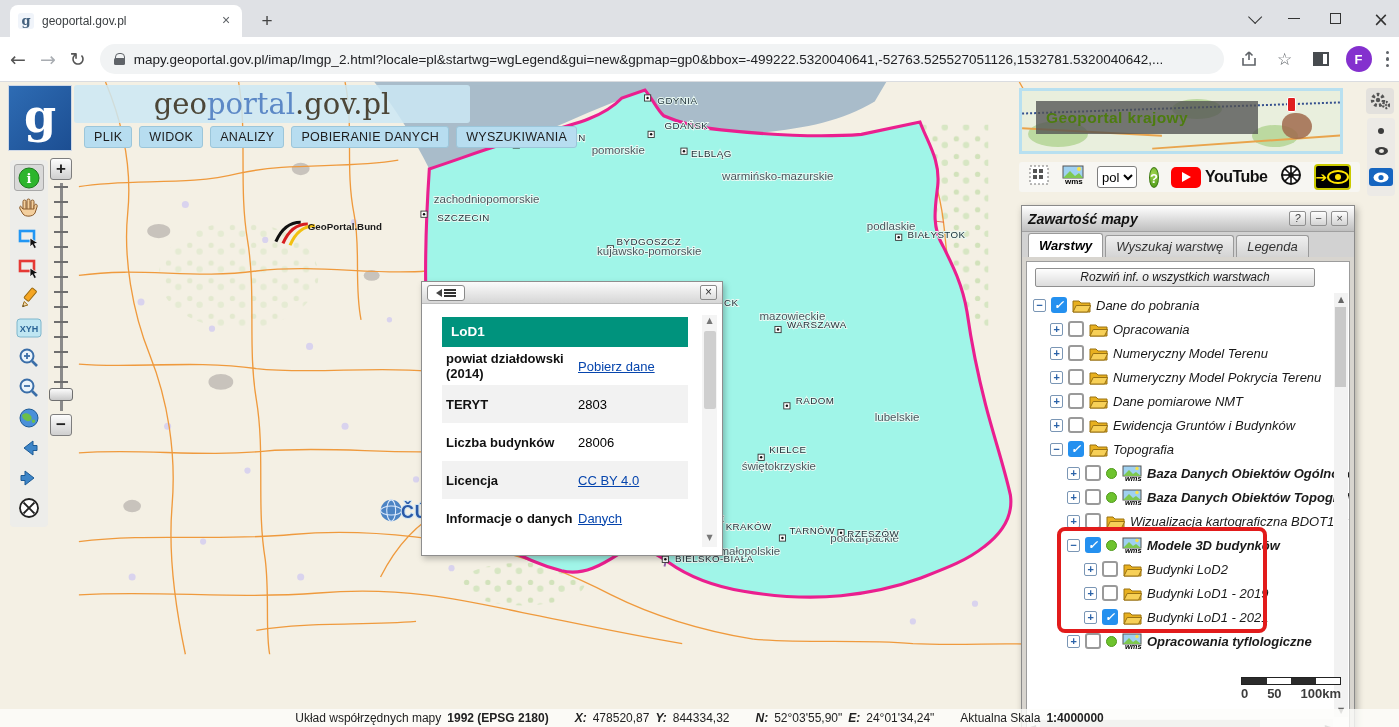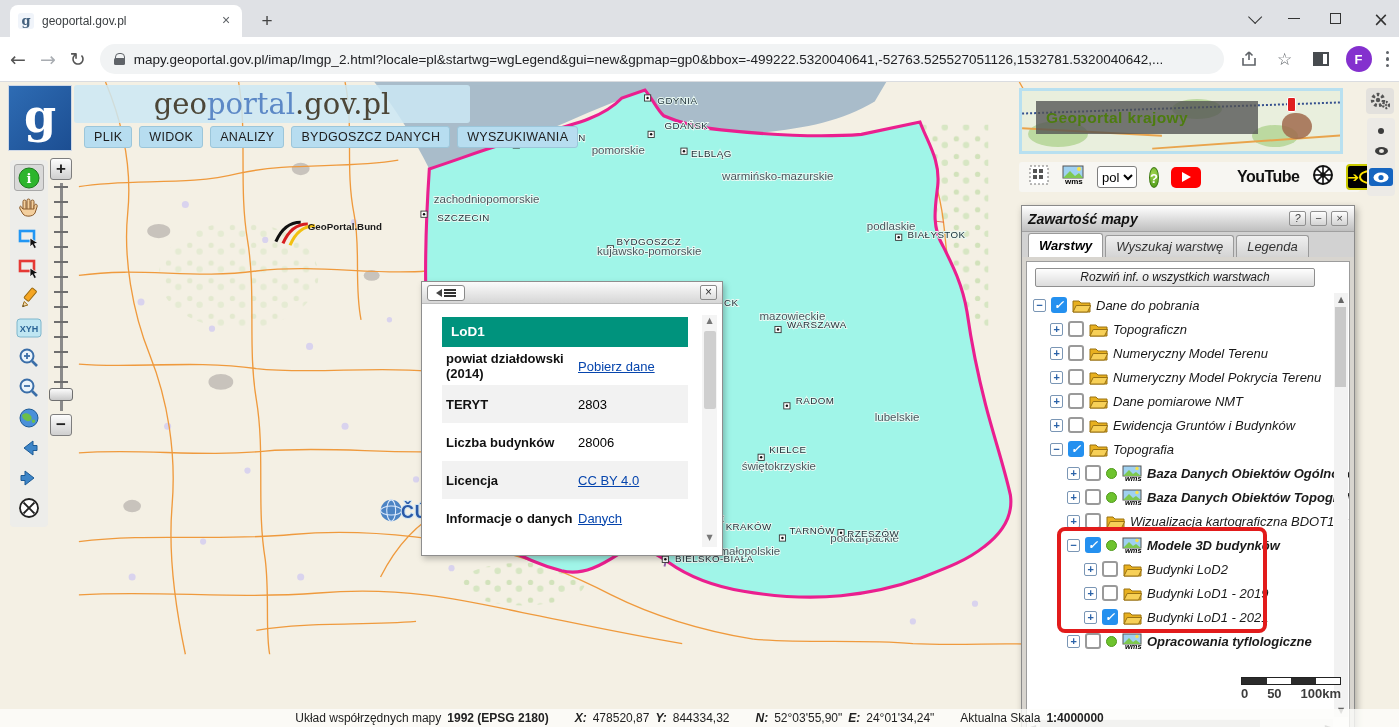--- a/index.html
+++ b/index.html
@@ -83,21 +83,21 @@
   .ov-road { position:absolute; background:#e9a44c; height:2px; }
   .ov-city { position:absolute; right:28px; top:22px; width:30px; height:26px; background:#a06a4c; border-radius:45% 55% 50% 50%; opacity:.85; }
   .ov-marker { position:absolute; right:44px; top:6px; width:9px; height:15px; background:#e02020; border:1px solid #fff; border-radius:2px; }
   #ov-label { position:absolute; left:14px; top:10px; width:222px; height:33px; background:rgba(82,82,82,.78); color:#4d7c0f; font-weight:bold; font-size:15.5px; line-height:33px; padding-left:10px; letter-spacing:.4px; }
   #minibar { position:absolute; left:1019px; top:80px; width:341px; height:30px; background:rgba(246,246,243,.92); border-radius:3px; display:flex; align-items:center; gap:12px; padding:0 10px; }
   #lang { width:52px; height:22px; font-size:13px; border:1px solid #7e7e7e; border-radius:3px; background:#fff; }
   #help-btn { width:21px; height:21px; border-radius:50%; background:radial-gradient(circle at 35% 30%,#9fd44e,#4c9a15); color:#fff; font-weight:bold; font-size:13px; text-align:center; line-height:21px; border:1px solid #3c7a10; cursor:pointer; }
   #yt { display:flex; align-items:center; gap:4px; cursor:pointer; }
   #yt .play { width:30px; height:21px; background:#f00; border-radius:5px; position:relative; }
   #yt .play:after { content:""; position:absolute; left:11px; top:5px; border-top:5.5px solid transparent; border-bottom:5.5px solid transparent; border-left:9px solid #fff; }
-  #yt .yt-txt { font-size:16px; font-weight:bold; color:#111; letter-spacing:-.5px;margin-left:32px; }
+  #yt .yt-txt { font-size:16px; font-weight:bold; color:#111; letter-spacing:-.5px; }
   #contrast { width:58px; height:26px; background:#000; border:2px solid #caca00; border-radius:4px; display:flex; align-items:center; justify-content:space-around; cursor:pointer; }
   #contrast .car { color:#ffe400; font-size:14px; font-weight:bold; font-family:"DejaVu Sans",sans-serif; }
   #edge-gear { position:absolute; right:5px; top:6px; width:28px; height:26px; background:#e3e1dd; border-radius:4px; display:flex; align-items:center; justify-content:center; cursor:pointer; }
   #edge-eyes { position:absolute; right:4px; top:36px; width:28px; height:78px; background:#eceae6; border-radius:4px; display:flex; flex-direction:column; align-items:center; justify-content:space-around; padding:3px 0; }
   .eye-s { width:6px; height:6px; background:#3c3c3c; border-radius:50%; cursor:pointer; }
   .eye-m { width:13px; height:8px; background:#3c3c3c; border-radius:50%; position:relative; cursor:pointer; }
   .eye-m:after { content:""; position:absolute; left:4px; top:2px; width:5px; height:4px; background:#eceae6; border-radius:50%; }
   .eye-l { width:24px; height:18px; background:#1565c0; border-radius:3px; display:flex; align-items:center; justify-content:center; cursor:pointer; }
 
   
@@ -383,21 +383,21 @@
   <div id="logo">g</div>
   <div id="brandband">
     <span class="b1">geo</span>
       <span class="b2">portal</span>
       <span class="b3">.gov.pl</span>
   </div>
   <div id="menubar">
       <button class="menu-btn">PLIK</button>
       <button class="menu-btn">WIDOK</button>
       <button class="menu-btn">ANALIZY</button>
-      <button class="menu-btn">BYDGOSZCZ DANYCH</button>
+      <button class="menu-btn">POBIERANIE DANYCH</button>
       <button class="menu-btn">WYSZUKIWANIA</button>
     </div>
 
   <div id="tools">
       <div class="tool sel">
         <svg width="22" height="22" viewBox="0 0 22 22">
           <circle cx="11" cy="11" r="10" fill="#2db52d" stroke="#1c7a1c"></circle>
           <text x="11" y="16" font-size="13" font-weight="bold" font-family="DejaVu Serif,serif" fill="#fff" text-anchor="middle">i</text>
         </svg>
       </div>
@@ -650,21 +650,21 @@
           </div>
           <div class="trow" style="padding-left: 23px;">
             <div class="exp">+</div>
             <div class="cb off"></div>
             <span style="display: flex;">
               <svg width="19" height="16" viewBox="0 0 19 16">
                 <path d="M1,4 h6 l2,2 h9 v9 h-17 z" fill="#e8b01f" stroke="#9a7313"></path>
                 <path d="M1,15 l3.2,-6.5 h14.5 l-3.2,6.5 z" fill="#f7d058" stroke="#9a7313"></path>
               </svg>
             </span>
-            <span class="tlabel">Topograficzn</span>
+            <span class="tlabel">Opracowania</span>
           </div>
           <div class="trow" style="padding-left: 23px;">
             <div class="exp">+</div>
             <div class="cb off"></div>
             <span style="display: flex;">
               <svg width="19" height="16" viewBox="0 0 19 16">
                 <path d="M1,4 h6 l2,2 h9 v9 h-17 z" fill="#e8b01f" stroke="#9a7313"></path>
                 <path d="M1,15 l3.2,-6.5 h14.5 l-3.2,6.5 z" fill="#f7d058" stroke="#9a7313"></path>
               </svg>
             </span>

